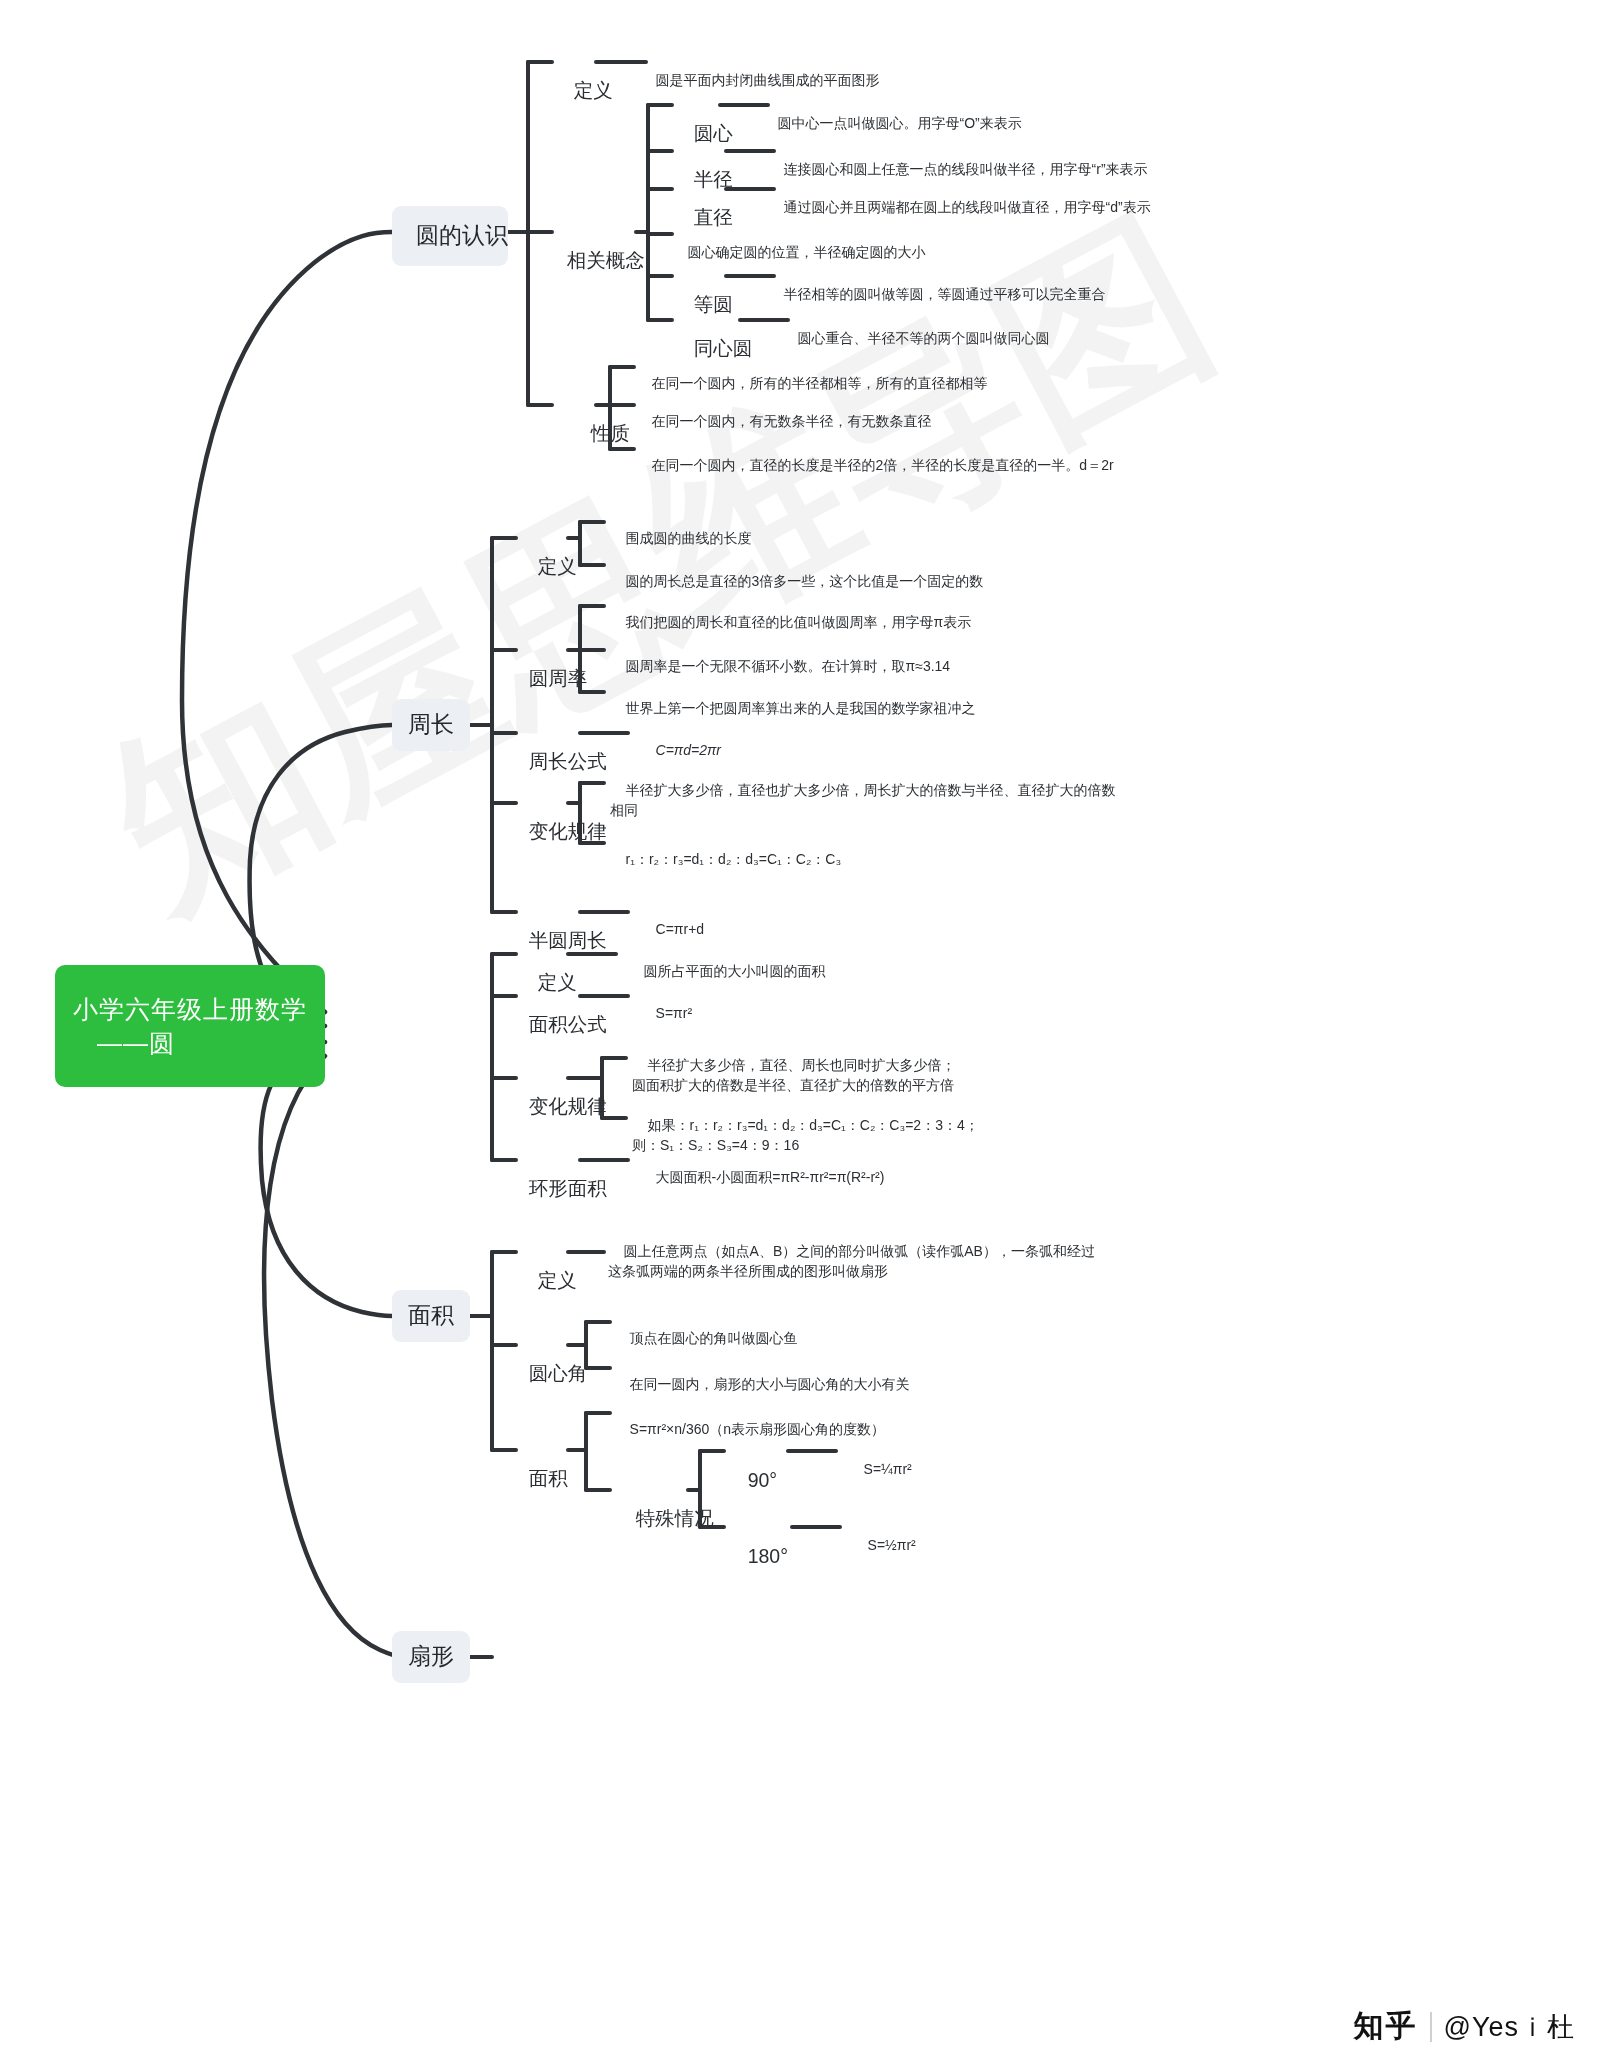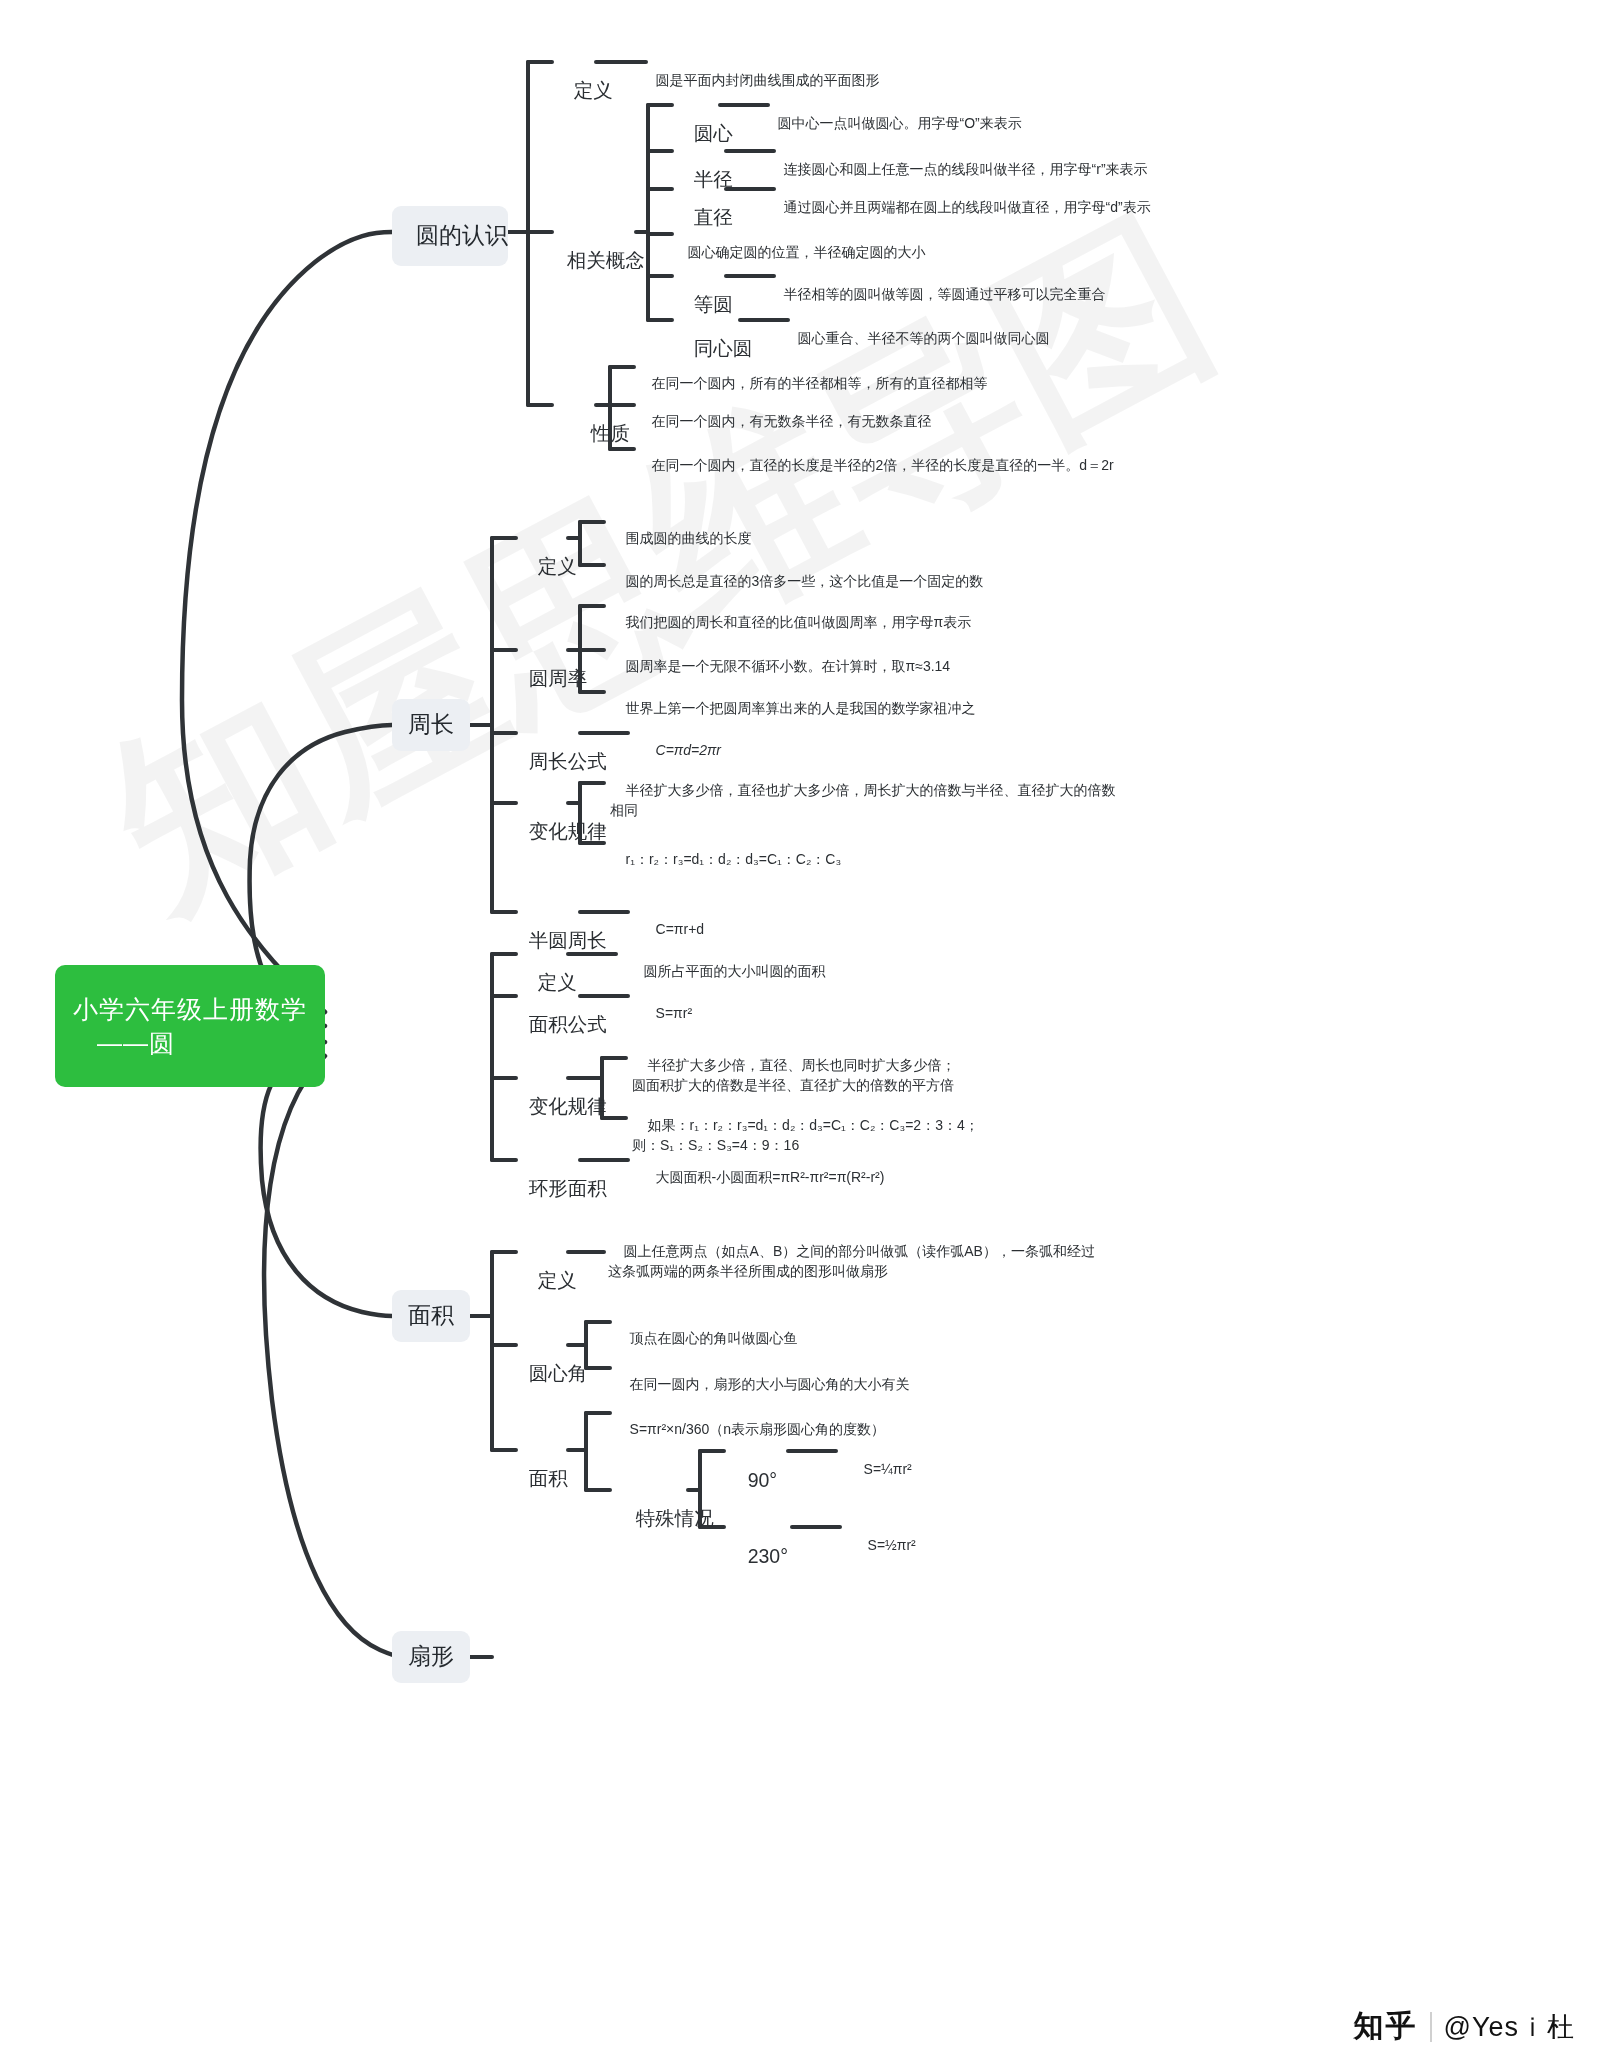--- a/index.html
+++ b/index.html
@@ -399,21 +399,21 @@
   <div class="node lvl2" style="left:614px;top:1478px;text-align:center;">
     <span>特殊情况</span>
   </div>
   <div class="node lvl2" style="left:726px;top:1440px;">
     <span>90°</span>
   </div>
   <div class="node leaf" style="left:848px;top:1441px;">
     <span>S=¼πr²</span>
   </div>
   <div class="node lvl2" style="left:726px;top:1516px;">
-    <span>230°</span>
+    <span>180°</span>
   </div>
   <div class="node leaf" style="left:852px;top:1517px;">
     <span>S=½πr²</span>
   </div>
 
   <div id="footer">
     <span class="zh-logo">知乎</span>
     <span class="zh-sep"></span>
     <span class="zh-user">@Yesｉ杜</span>
   </div>

